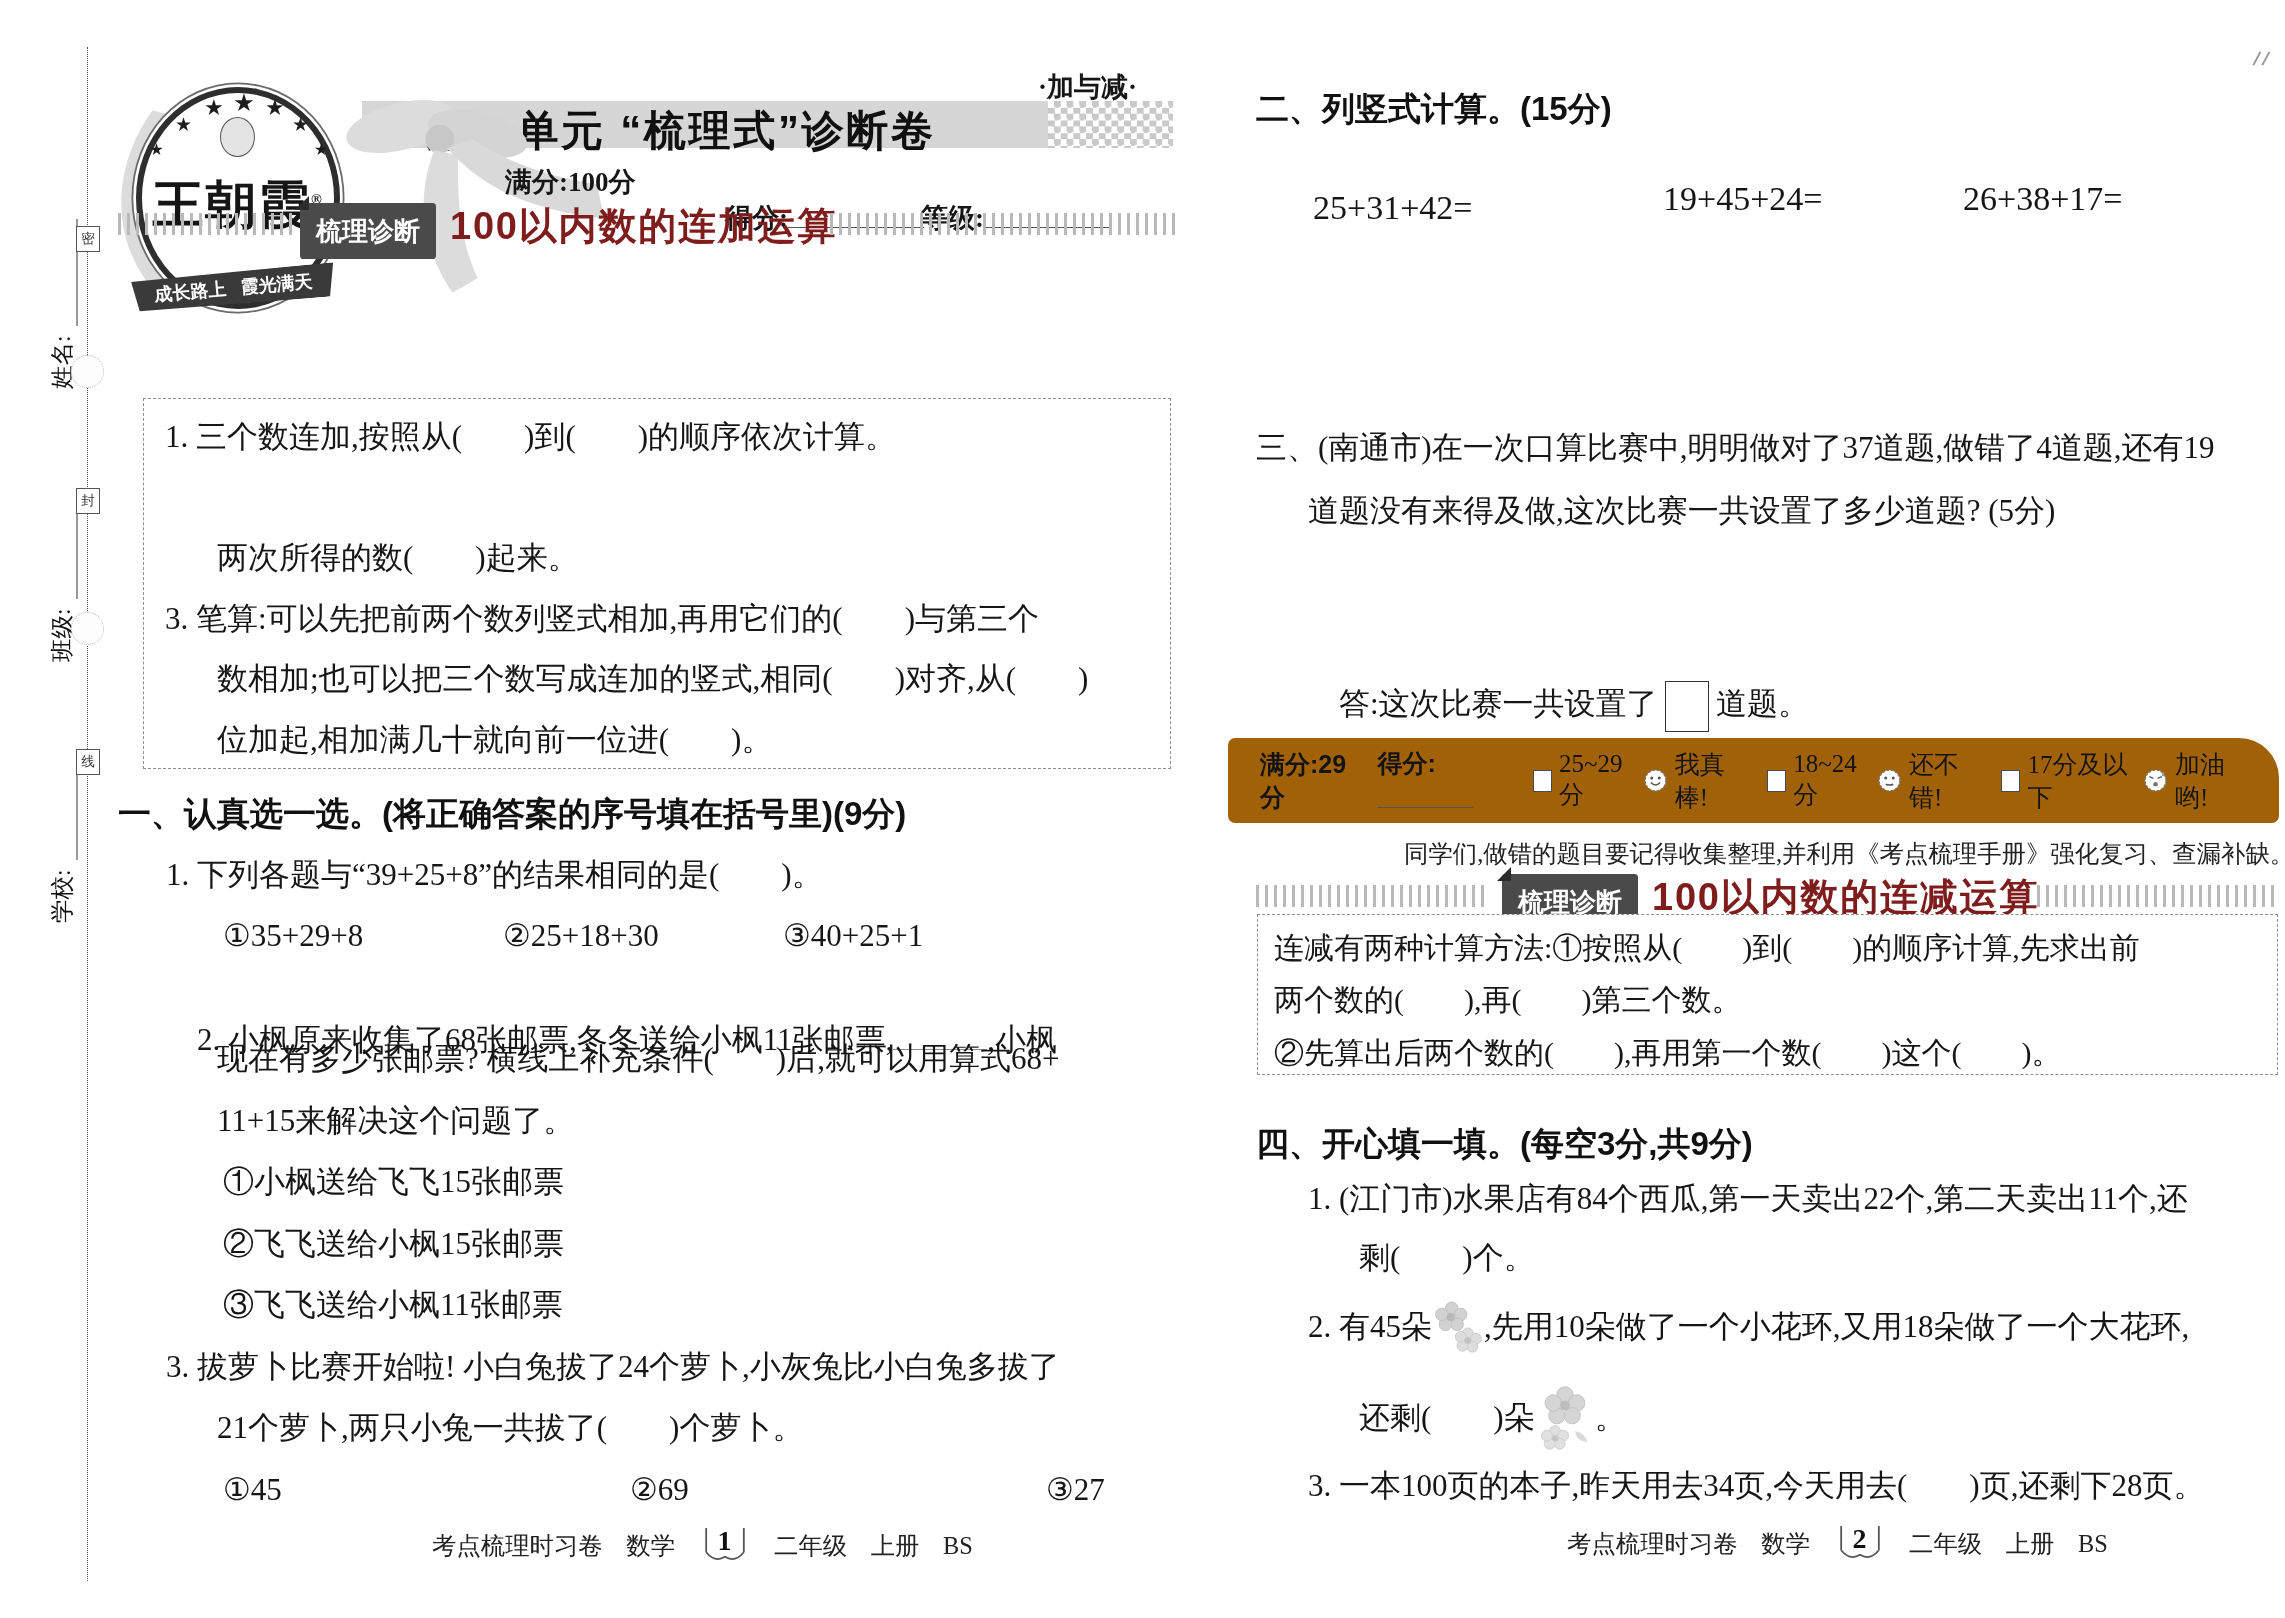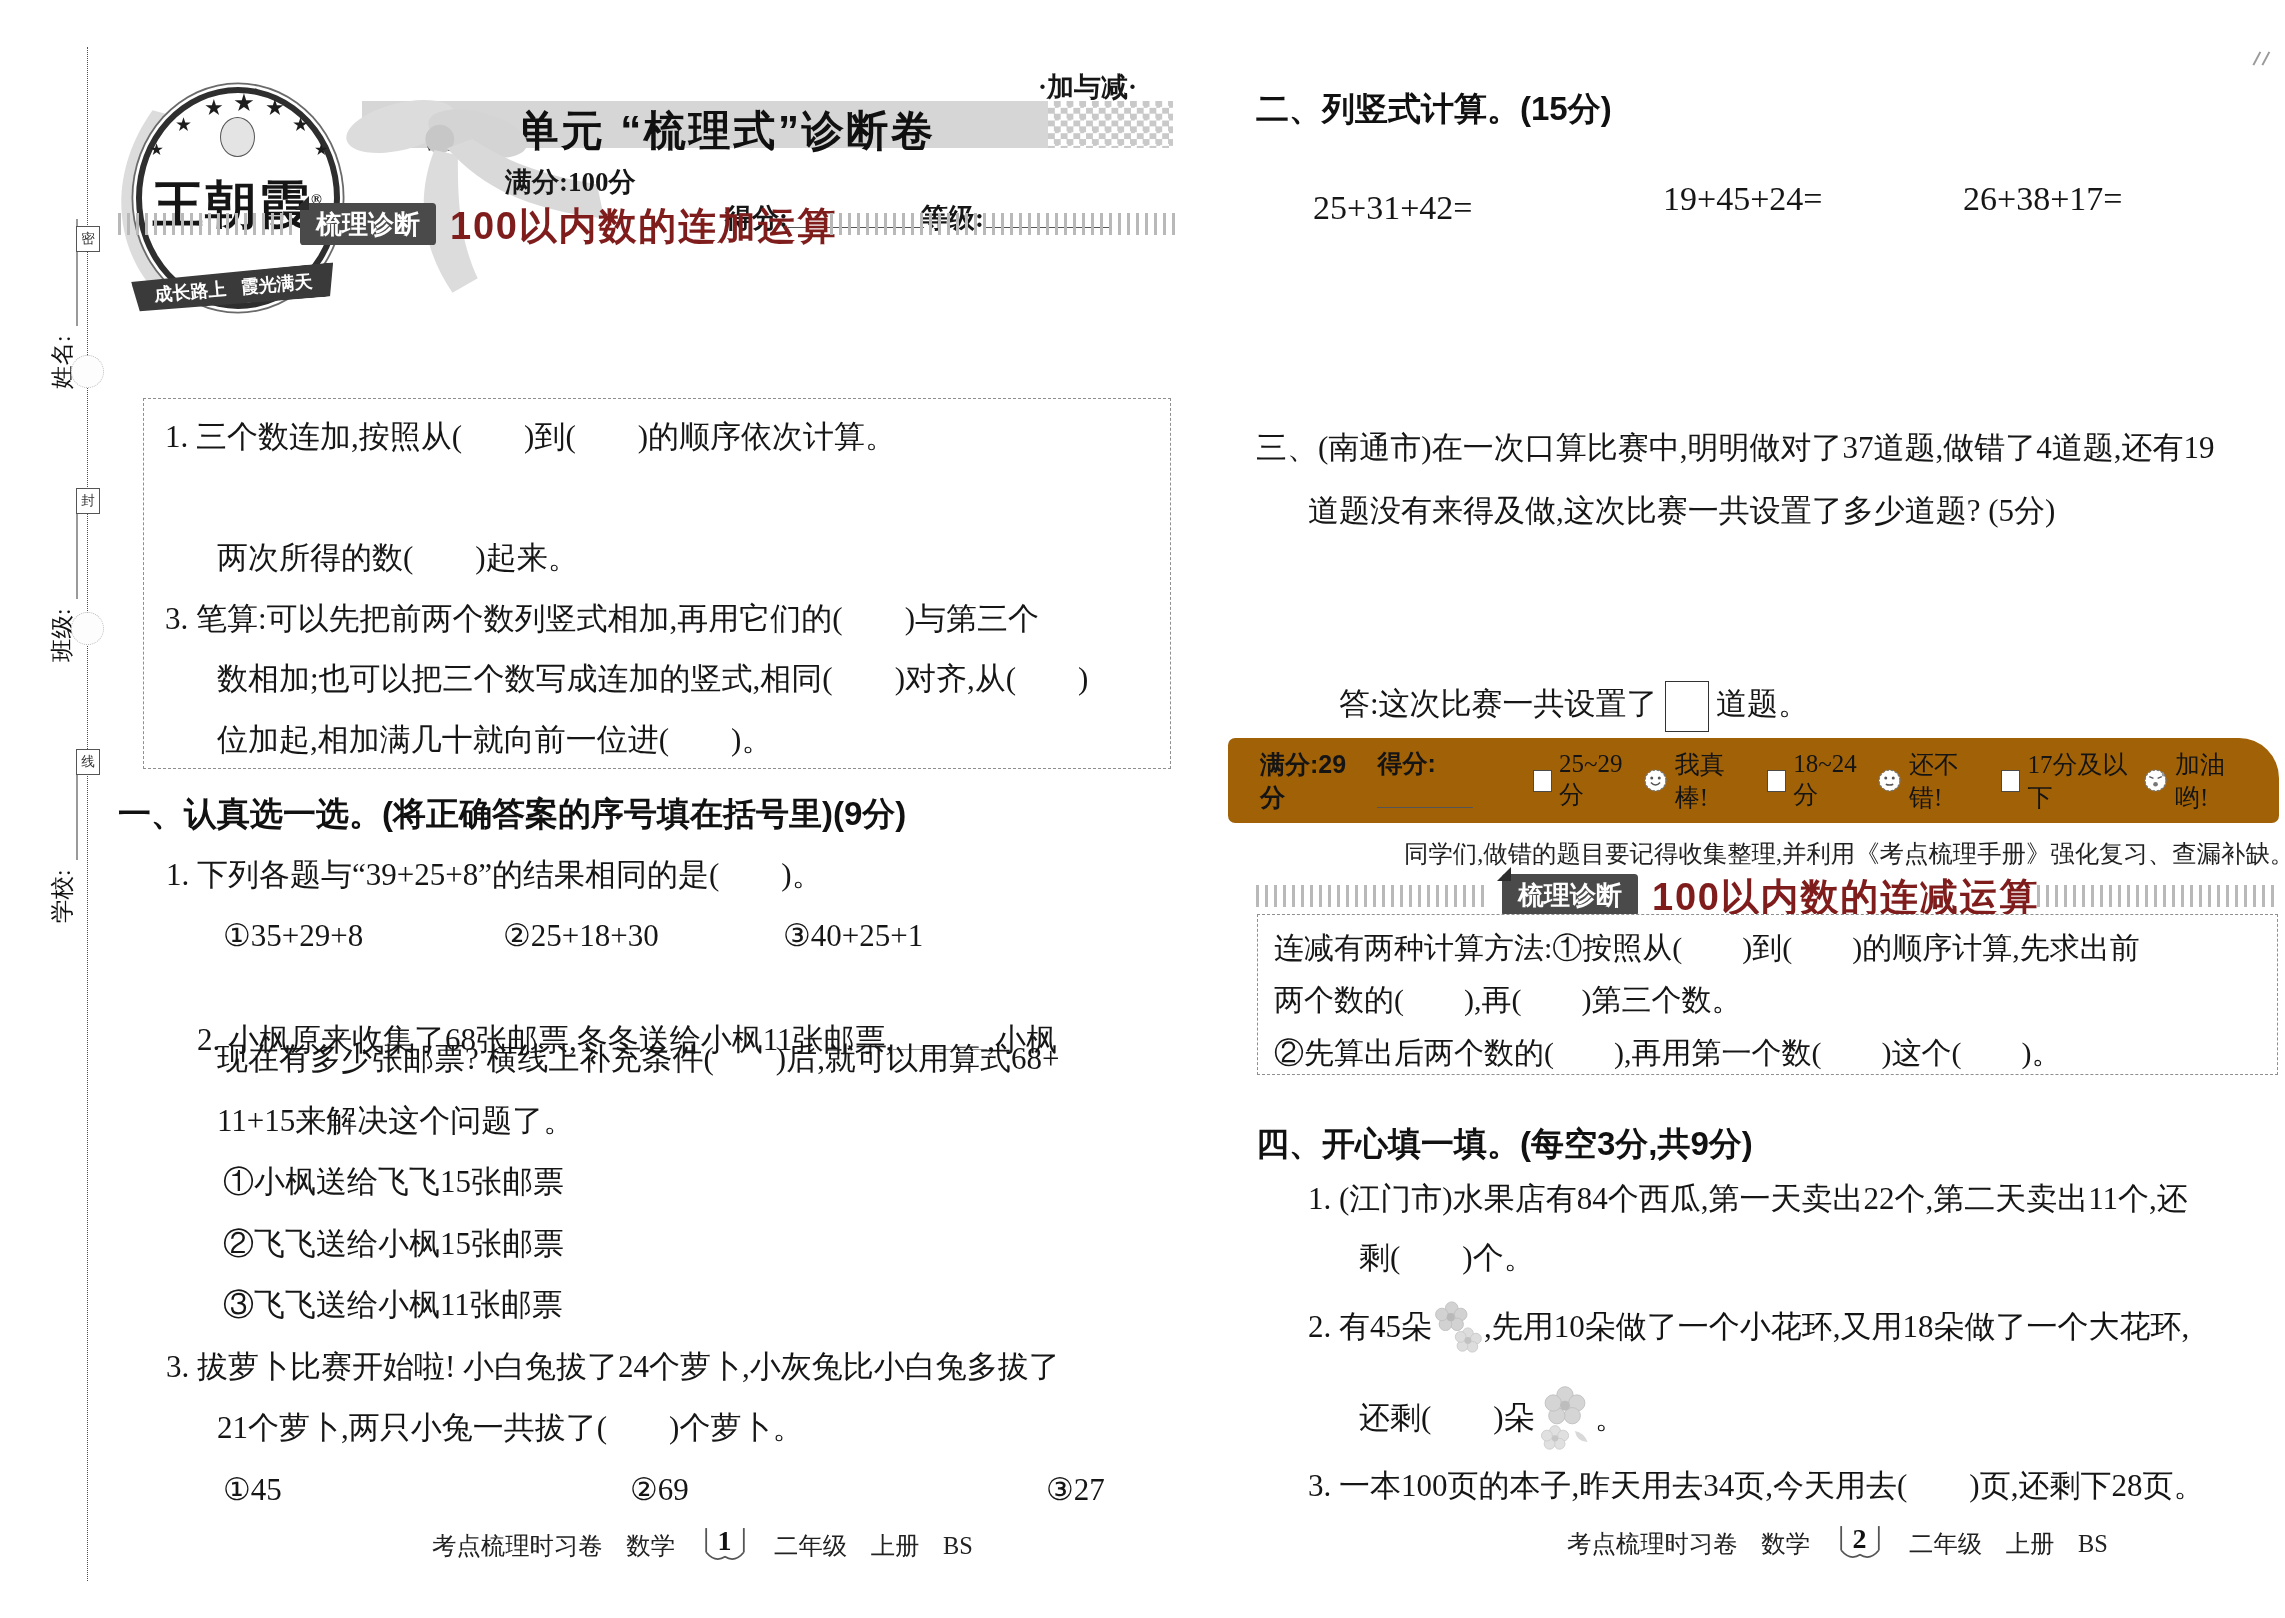--- a/index.html
+++ b/index.html
@@ -14,21 +14,21 @@
   .grayline{display:inline-block;border-bottom:2.7px solid #9a9a9a;height:1em;}
   
   .titlebar{position:absolute;background:#d6d6d6;}
   .title-text{position:absolute;font-family:"Liberation Sans", sans-serif;font-weight:900;
               font-size:42px;letter-spacing:2.7px;color:#101010;}
   .checker{position:absolute;background:repeating-conic-gradient(#c9c9c9 0% 25%, #ffffff 0% 50%);
            background-size:12.7px 12.7px;}
   
   .dashstrip{position:absolute;height:22px;
      background:repeating-linear-gradient(90deg,#b9b9b9 0 2.7px,transparent 2.7px 9px);}
-  .secbadge{position:absolute;width:136px;height:42px;background:#4a4a4a;border-radius:3.6px;
+  .secbadge{position:absolute;width:136px;height:56px;background:#4a4a4a;border-radius:3.6px;
      display:flex;align-items:center;justify-content:center;}
   .secbadge:before{content:"";position:absolute;left:-5.4px;top:-7.2px;border:7.2px solid transparent;
      border-right-color:#2c2c2c;border-bottom-color:#2c2c2c;width:0;height:0;}
   .secbadge span{font-family:"Liberation Sans", sans-serif;font-weight:700;font-size:26px;color:#ffffff;}
   .sectitle{position:absolute;font-family:"Liberation Sans", sans-serif;font-weight:900;
      font-size:38px;letter-spacing:1.8px;color:#7f1d1d;}
   
   .dashedbox{position:absolute;border:1.8px dashed #8f8f8f;background:#fff;}
   
   .banner{position:absolute;background:#a16207;border-radius:7.2px 40px 7.2px 7.2px;

